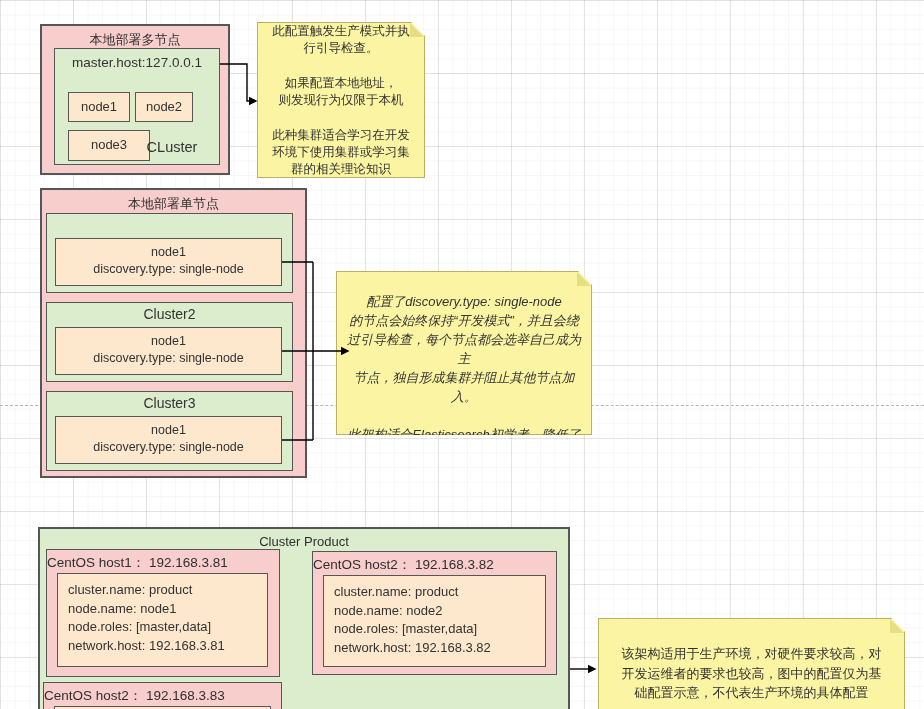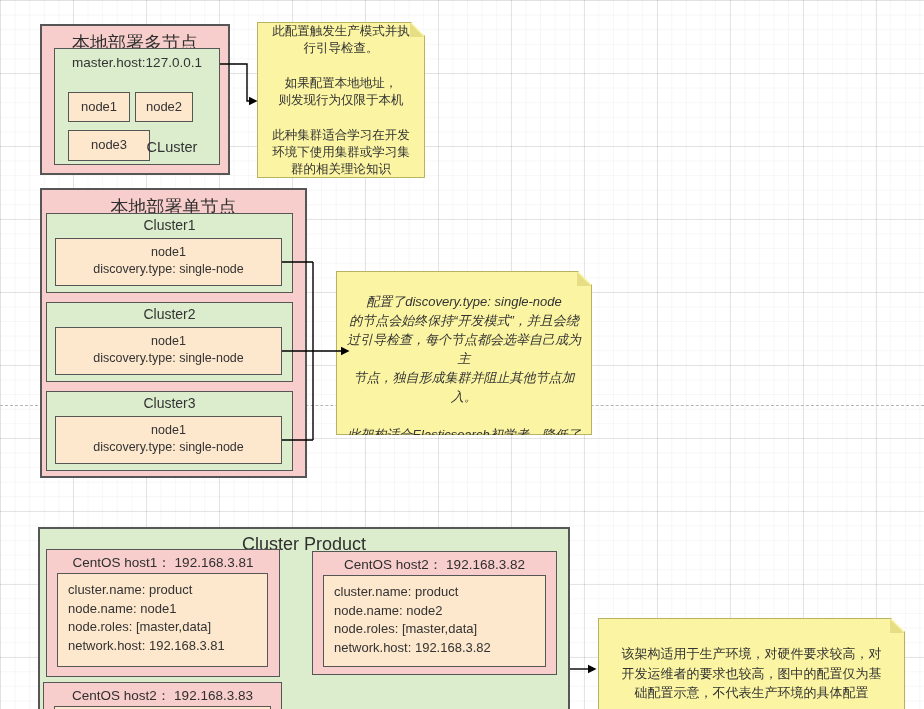--- a/index.html
+++ b/index.html
@@ -12,21 +12,21 @@
       linear-gradient(rgba(0,0,0,0.032) 1px, transparent 1px),
       linear-gradient(90deg, rgba(0,0,0,0.032) 1px, transparent 1px);
     background-size:73px 73px,73px 73px,14.6px 14.6px,14.6px 14.6px;
     font-family:"Liberation Sans","DejaVu Sans",sans-serif;
     color:#333;
   }
   .shape{position:absolute;box-sizing:border-box;border:1.5px solid #565656;}
   .pink{background:#f8cecc;}
   .green{background:#dcedcd;}
   .peach{background:#fde7cd;}
-  .ttl{text-align:center;font-size:18px;padding-top:5px;color:#2f2f2f;}
+  .ttl{text-align:center;font-size:13px;padding-top:5px;color:#2f2f2f;}
   .ml{white-space:pre-line;}
   .ctr{text-align:center;}
 
   
   #boxA{left:40px;top:24px;width:190px;height:151px;border-width:2px;}
   #boxA-green{left:54px;top:48px;width:166px;height:117px;}
   #boxA-nh{font-size:13.5px;padding-top:6px;text-align:center;}
   #nodeA1{left:68px;top:92px;width:62px;height:30px;font-size:13px;line-height:27px;text-align:center;}
   #nodeA2{left:135px;top:92px;width:58px;height:30px;font-size:13px;line-height:27px;text-align:center;}
   #nodeA3{left:68px;top:130px;width:82px;height:31px;font-size:13px;line-height:28px;text-align:center;}
@@ -52,21 +52,21 @@
   .clusterNode{position:absolute;box-sizing:border-box;left:8px;top:24px;width:227px;height:48px;
                background:#fde7cd;border:1.5px solid #565656;
                font-size:12.5px;line-height:17px;padding-top:5px;}
 
   
   #boxE{left:38px;top:527px;width:532px;height:200px;border-width:2px;}
   .hostBox{position:absolute;box-sizing:border-box;background:#f8cecc;border:1.5px solid #565656;}
   #host1{left:46px;top:549px;width:234px;height:128px;}
   #host2{left:312px;top:551px;width:245px;height:124px;}
   #host3{left:43px;top:682px;width:239px;height:75px;}
-  .hostTitle{text-align:center;font-size:13.5px;padding-top:4px;color:#2f2f2f;}
+  .hostTitle{font-size:13.5px;padding-top:4px;color:#2f2f2f;}
   .cfgBox{position:absolute;box-sizing:border-box;background:#fde7cd;border:1.5px solid #565656;}
   #cfg1{left:57px;top:573px;width:211px;height:94px;}
   #cfg2{left:323px;top:575px;width:223px;height:92px;}
   #cfg3{left:54px;top:706px;width:217px;height:40px;}
   .cfgTxt{font-size:13px;line-height:18.5px;padding:7px 0 0 10px;text-align:left;}
 
   #pageBreak{position:absolute;left:0;top:405px;width:924px;height:0;border-top:1px dashed #b6b6b6;z-index:1;}
   .shape,.note,.hostBox,.cfgBox{z-index:2;}
   #connectors{position:absolute;left:0;top:0;z-index:5;pointer-events:none;}
 </style>
@@ -98,21 +98,20 @@
 
 此种集群适合学习在开发
 环境下使用集群或学习集
 群的相关理论知识</div>
   </div>
 
   <div id="boxC" class="shape pink">
     <div class="ttl">本地部署单节点</div>
   </div>
   <div id="c1" class="shape green clusterBox">
-    <div class="clusterTitle">Cluster1</div>
     <div class="clusterNode ml ctr">node1
 discovery.type: single-node</div>
   </div>
   <div id="c2" class="shape green clusterBox">
     <div class="clusterTitle">Cluster2</div>
     <div class="clusterNode ml ctr">node1
 discovery.type: single-node</div>
   </div>
   <div id="c3" class="shape green clusterBox">
     <div class="clusterTitle">Cluster3</div>

